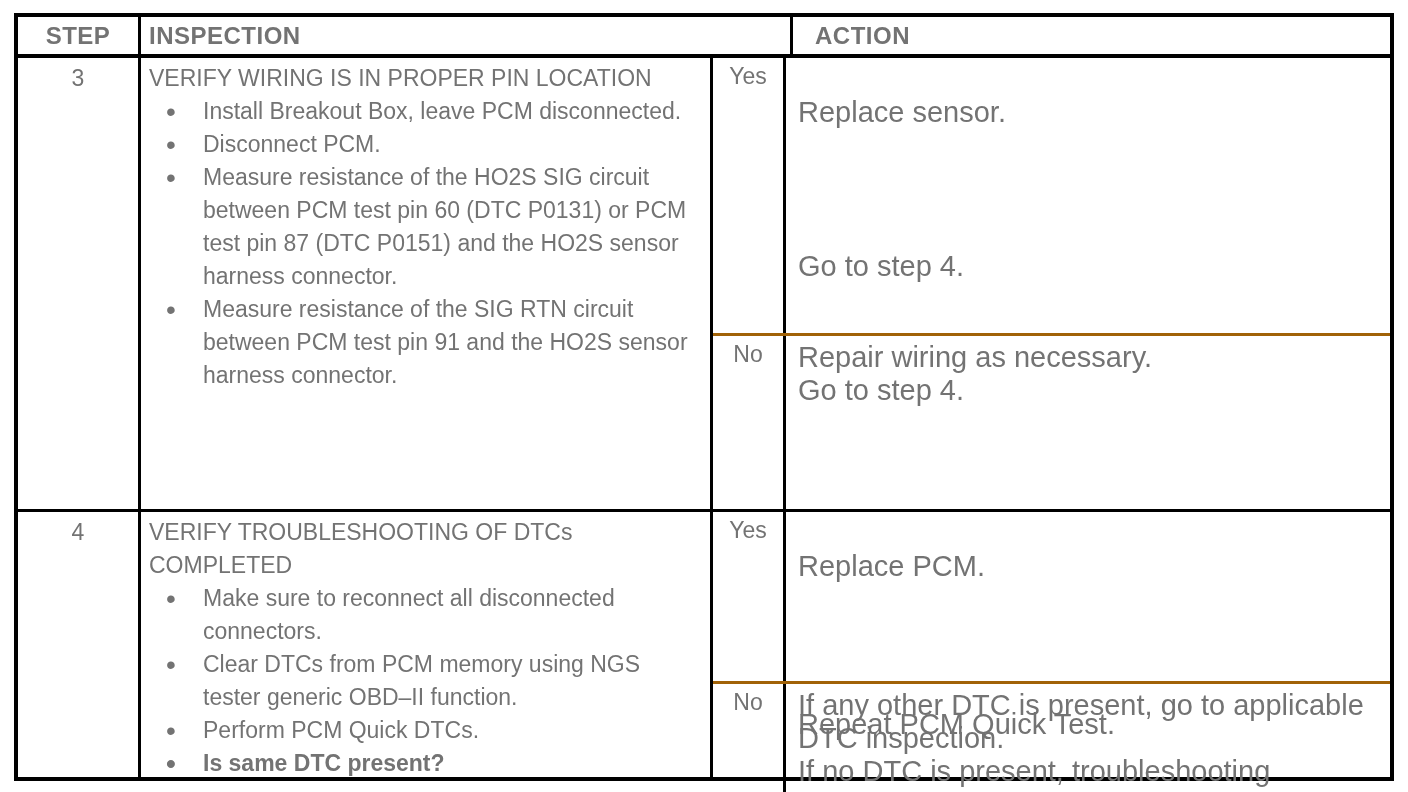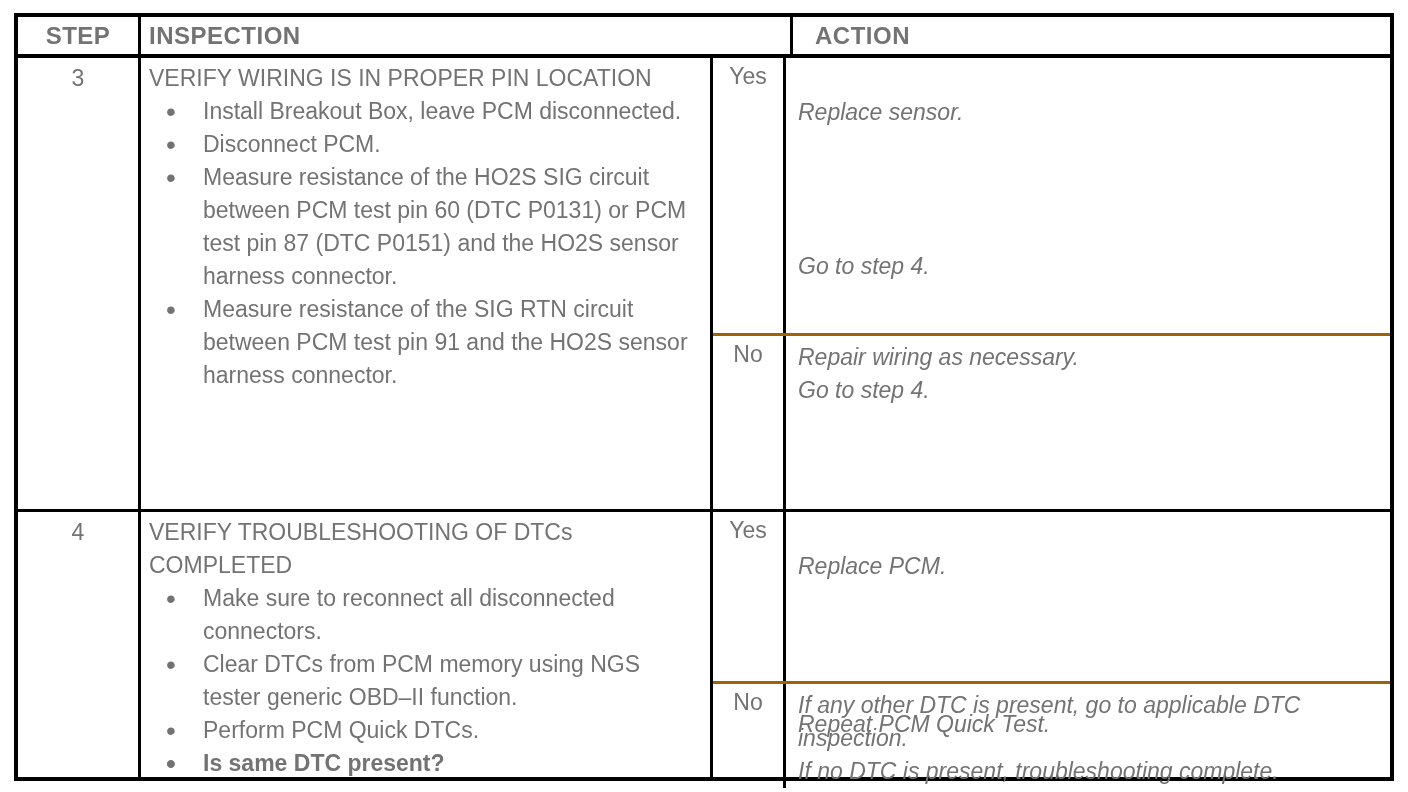--- a/index.html
+++ b/index.html
@@ -129,24 +129,23 @@
     flex: none;
     border-right: 3px solid #000;
     box-sizing: border-box;
     text-align: center;
     padding-top: 5px;
     font-size: 23px;
   }
   .cell-action {
     flex: 1;
     padding: 5px 10px 0 12px;
-    font-size: 23px;
+    font-size: 29px;
     line-height: 33px;
     white-space: pre-line;
-    font-style: italic;
   }
   .gap-line-3 { margin-top: 88px; }
   .gap-line-4 { margin-top: 92px; }
 </style>
 </head>
 <body>
 
 <div class="page">
   <div class="doc-table">
 

